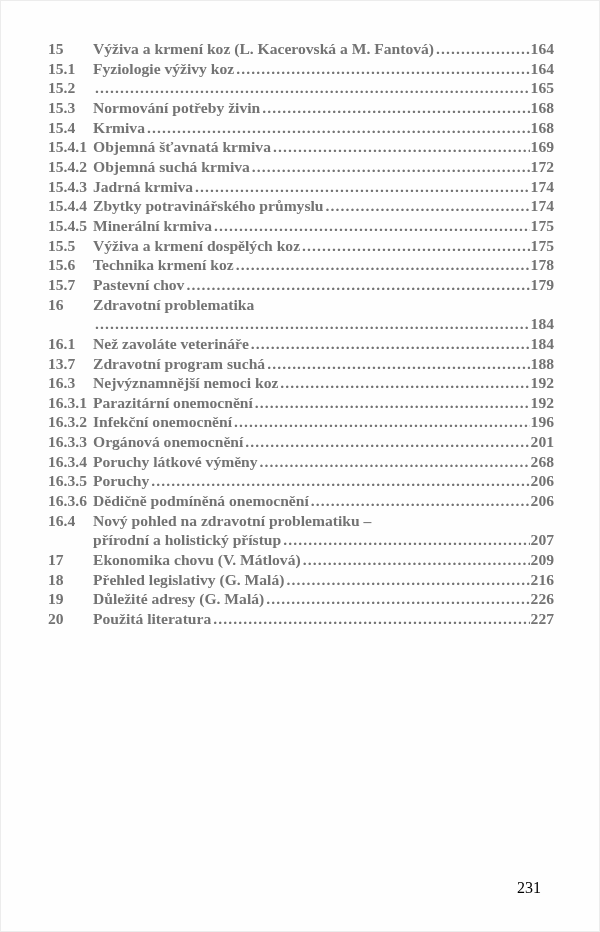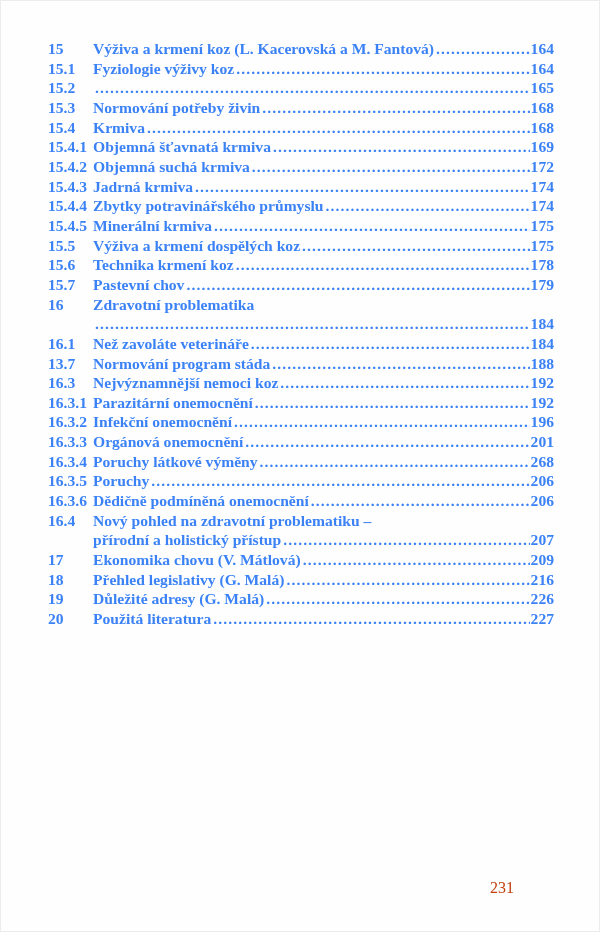--- a/index.html
+++ b/index.html
@@ -4,43 +4,43 @@
   <style>
     html, body { margin: 0; padding: 0; background: #ffffff; }
     body { width: 600px; height: 932px; position: relative; overflow: hidden; }
     .page {
       position: absolute; left: 0; top: 0; width: 598px; height: 930px;
       border: 1px solid #ececec; background: #fefefe;
     }
     .toc {
       position: absolute; left: 47px; top: 38px; width: 506px;
       font-family: "Liberation Serif", "DejaVu Serif", serif;
-      font-size: 15.6px; color: #3b82f6;
+      font-size: 15.6px; color: #737373;
     }
     .row {
       display: flex; align-items: baseline; height: 19.66px; line-height: 19.66px;
       white-space: nowrap;
       font-weight: bold;
     }
     .num { width: 45px; flex: 0 0 45px; }
     .title { flex: 0 0 auto; text-align: center; }
     .dots {
       flex: 1 1 auto; overflow: hidden; margin: 0 1px 0 2px;
       letter-spacing: 2.2px;
     }
     .dots::before {
       content: ". . . . . . . . . . . . . . . . . . . . . . . . . . . . . . . . . . . . . . . . . . . . . . . . . . . . . . . . . . . . . . . . . . . . . . . . . . . . . . . . . . . . . . . . .";
       letter-spacing: -1.4px;
     }
     .pg { flex: 0 0 auto; text-align: left; }
     .bold { font-weight: bold; }
     .pagenum {
-      position: absolute; left: 489px; top: 878px;
+      position: absolute; left: 516px; top: 878px;
       font-family: "Liberation Serif", "DejaVu Serif", serif;
-      font-size: 16px; color: #c2410c;
+      font-size: 16px; color: #000000;
     }
     .spacer { flex: 1 1 auto; }
   </style>
 </head>
 <body>
 
 <div class="page">
   <div class="toc" id="toc">
       <div class="row bold">
         <span class="num">15</span>
@@ -131,21 +131,21 @@
         <span class="pg">184</span>
       </div>
       <div class="row">
         <span class="num">16.1</span>
         <span class="title">Než zavoláte veterináře</span>
         <span class="dots"></span>
         <span class="pg">184</span>
       </div>
       <div class="row">
         <span class="num">13.7</span>
-        <span class="title">Normování program stáda</span>
+        <span class="title">Zdravotní program suchá</span>
         <span class="dots"></span>
         <span class="pg">188</span>
       </div>
       <div class="row">
         <span class="num">16.3</span>
         <span class="title">Nejvýznamnější nemoci koz</span>
         <span class="dots"></span>
         <span class="pg">192</span>
       </div>
       <div class="row">

